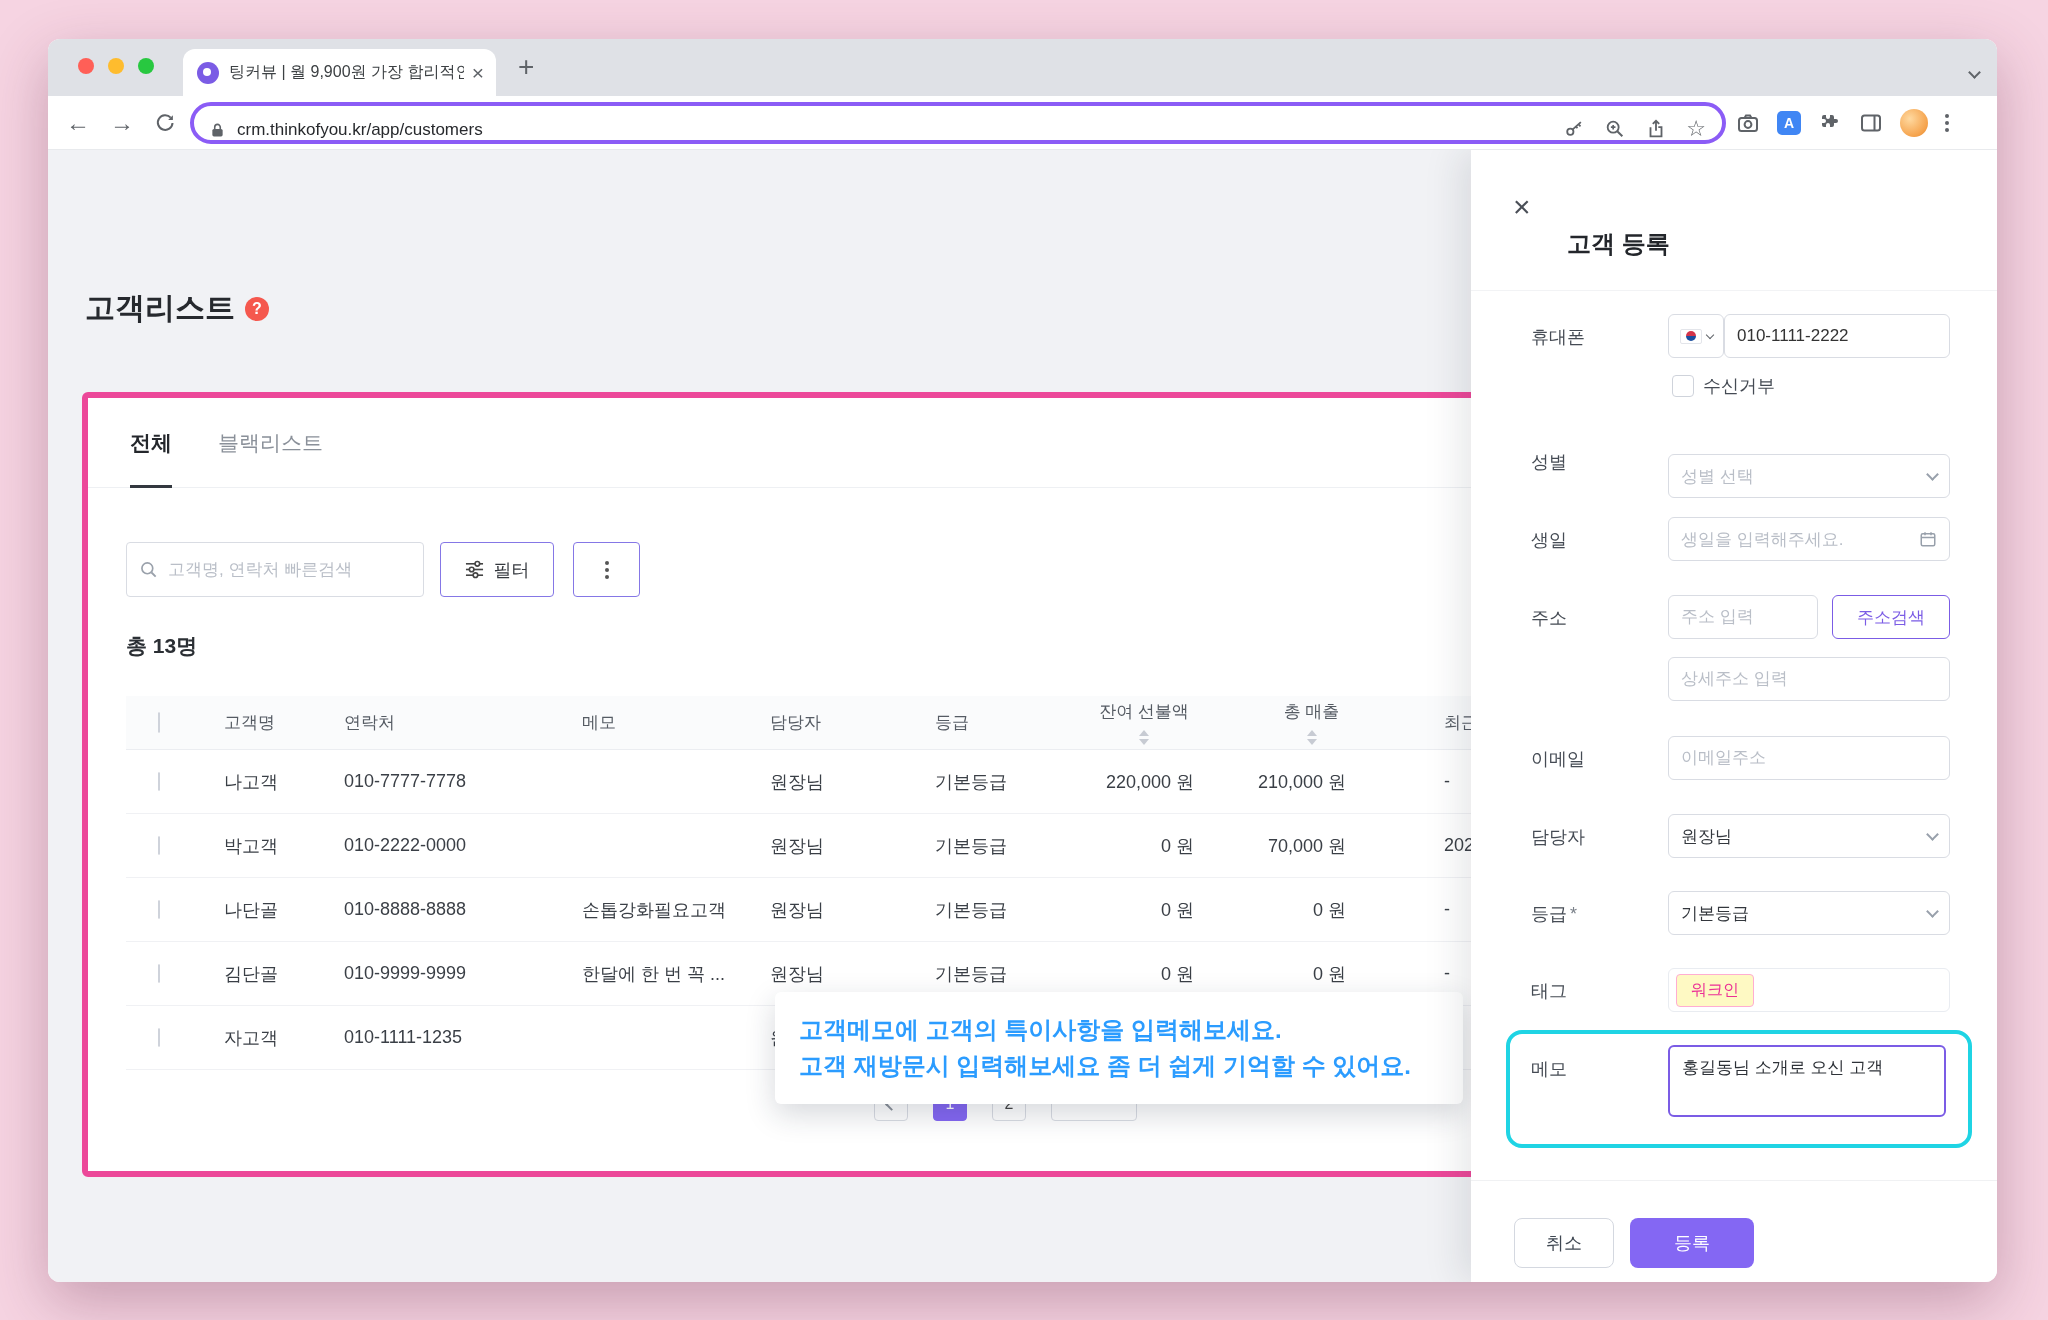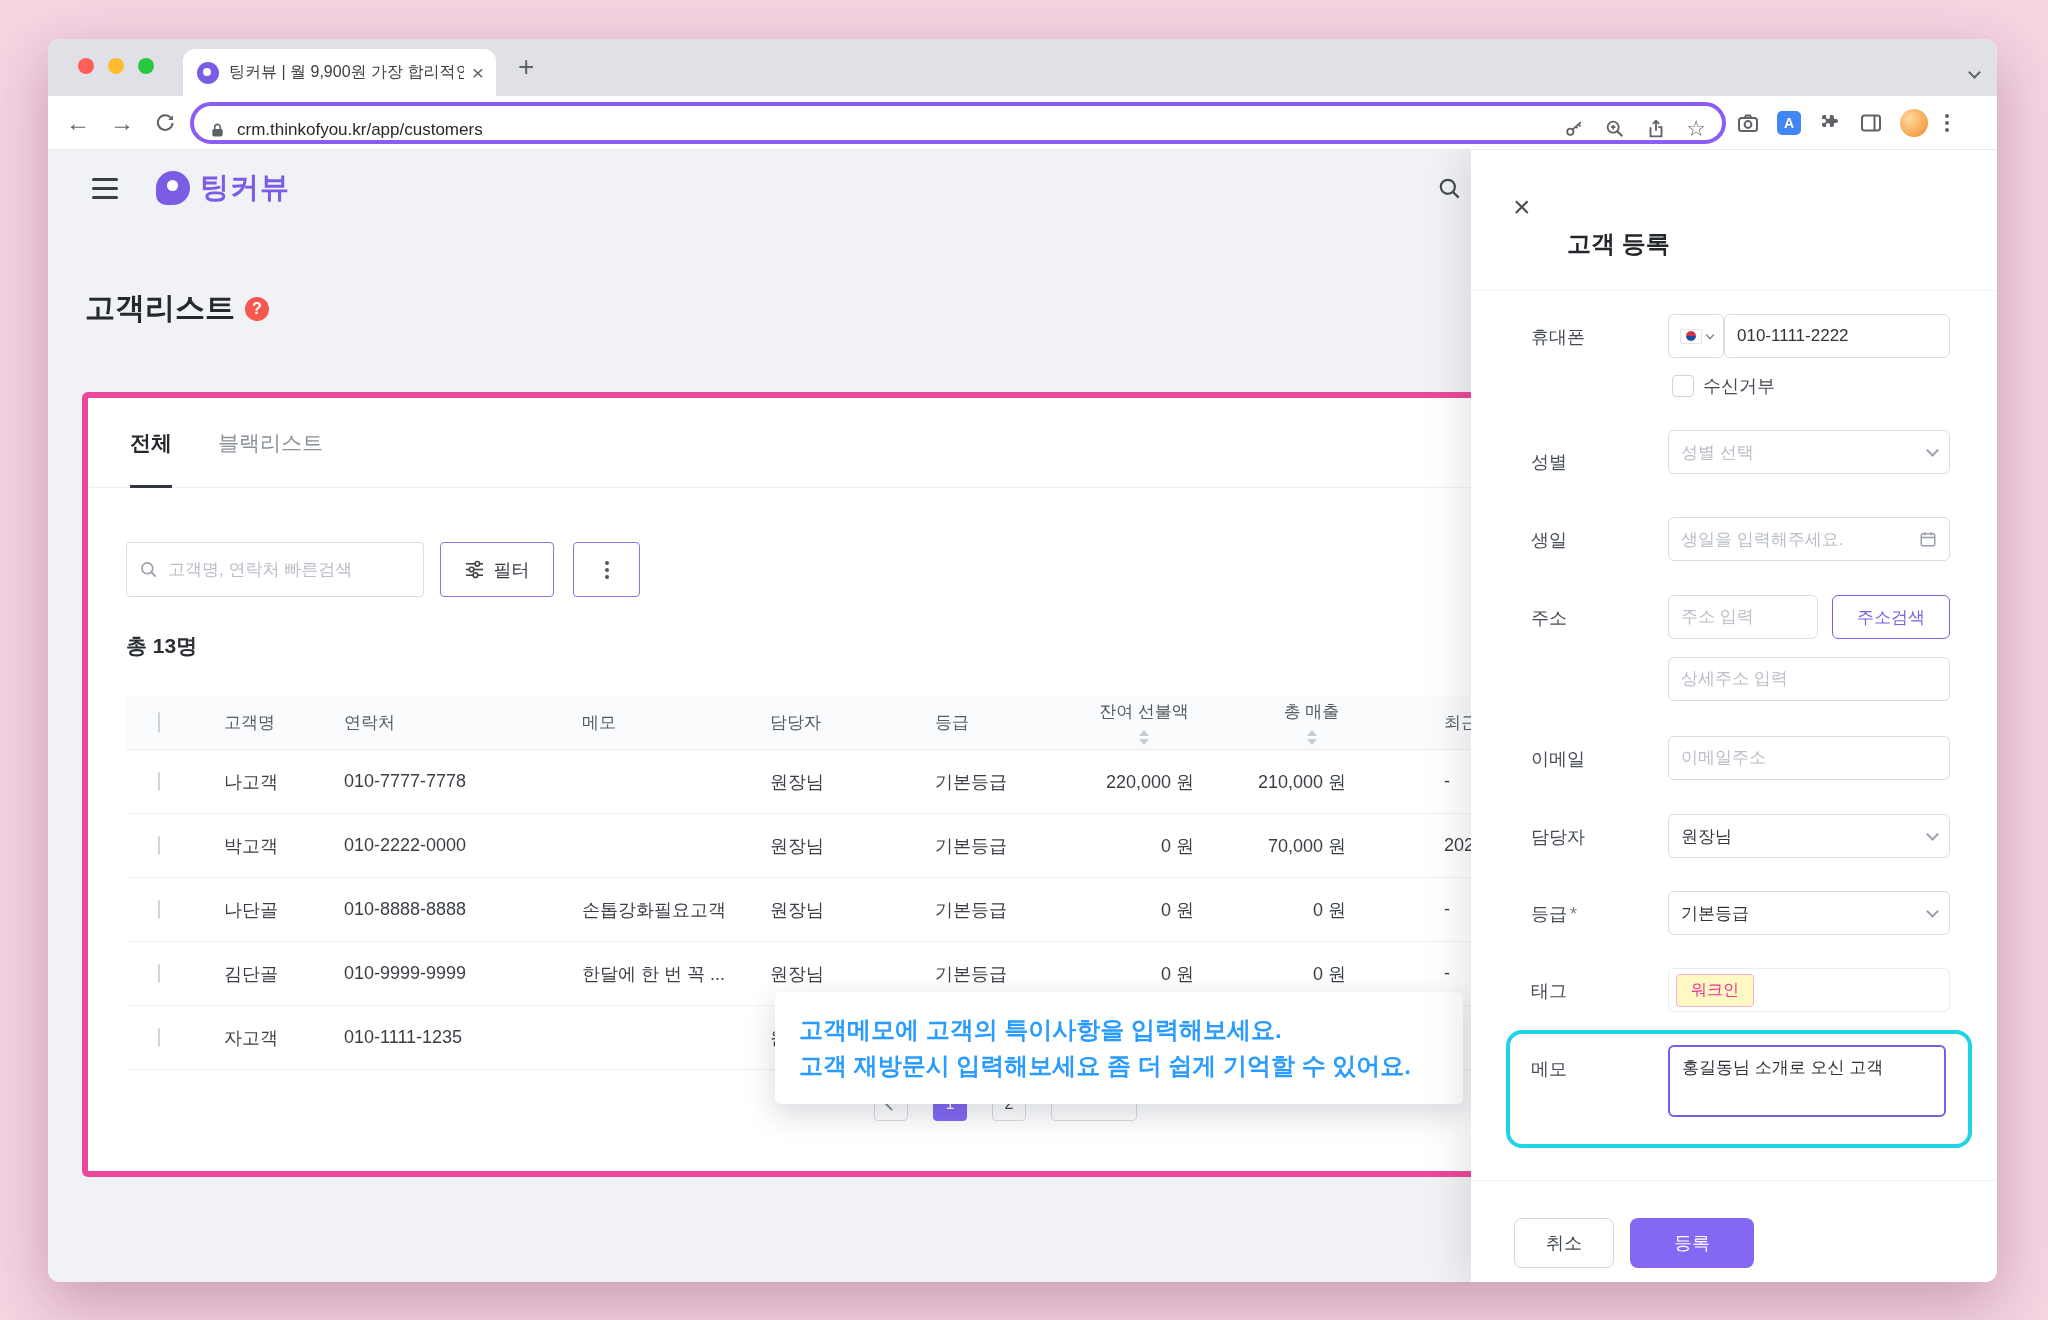--- a/index.html
+++ b/index.html
@@ -204,35 +204,20 @@
         <span class="vdots">
             <i></i>
             <i></i>
             <i></i>
           </span>
       </div>
     </div>
 
     <div class="app">
 
-      <div class="appheader">
-        <span class="burger">
-            <i></i>
-            <i></i>
-            <i></i>
-          </span>
-        <div class="logo">
-          <span class="logo-ic"></span>
-          <span class="logo-tx">팅커뷰</span>
-        </div>
-        <svg class="ic hd-search" width="26" height="26" viewBox="0 0 24 24">
-            <circle cx="10" cy="10" r="6.5" fill="none" stroke="#454a52" stroke-width="2"></circle>
-            <path d="M15 15l5 5" stroke="#454a52" stroke-width="2.2"></path>
-          </svg>
-      </div>
 
       <div class="titlerow">
         <span class="pgtitle">고객리스트</span>
         <span class="help">?</span>
       </div>
 
       <div class="card">
         <div class="cardtabs">
           <span class="ctab active">전체</span>
           <span class="ctab">블랙리스트</span>
@@ -378,21 +363,21 @@
           <span class="chev sm"></span>
         </div>
         <input class="d-input" style="left: 253px; top: 164px; width: 226px;" value="010-1111-2222">
 
         <div class="optout">
           <span class="cb"></span>
           <span class="lb">수신거부</span>
         </div>
 
         <div class="d-label" style="top:300px">성별</div>
-        <div class="d-select" style="top:280px">
+        <div class="d-select" style="top:304px">
           <span class="ph">성별 선택</span>
           <span class="chev"></span>
         </div>
 
         <div class="d-label" style="top:378px">생일</div>
         <div class="d-select" style="top:367px">
           <span class="ph">생일을 입력해주세요.</span>
           <svg class="ic cal" width="18" height="18" viewBox="0 0 24 24">
               <rect x="3" y="5" width="18" height="16" rx="2" fill="none" stroke="#98a0ab" stroke-width="2"></rect>
               <path d="M3 10h18M8 3v4M16 3v4" stroke="#98a0ab" stroke-width="2"></path>

